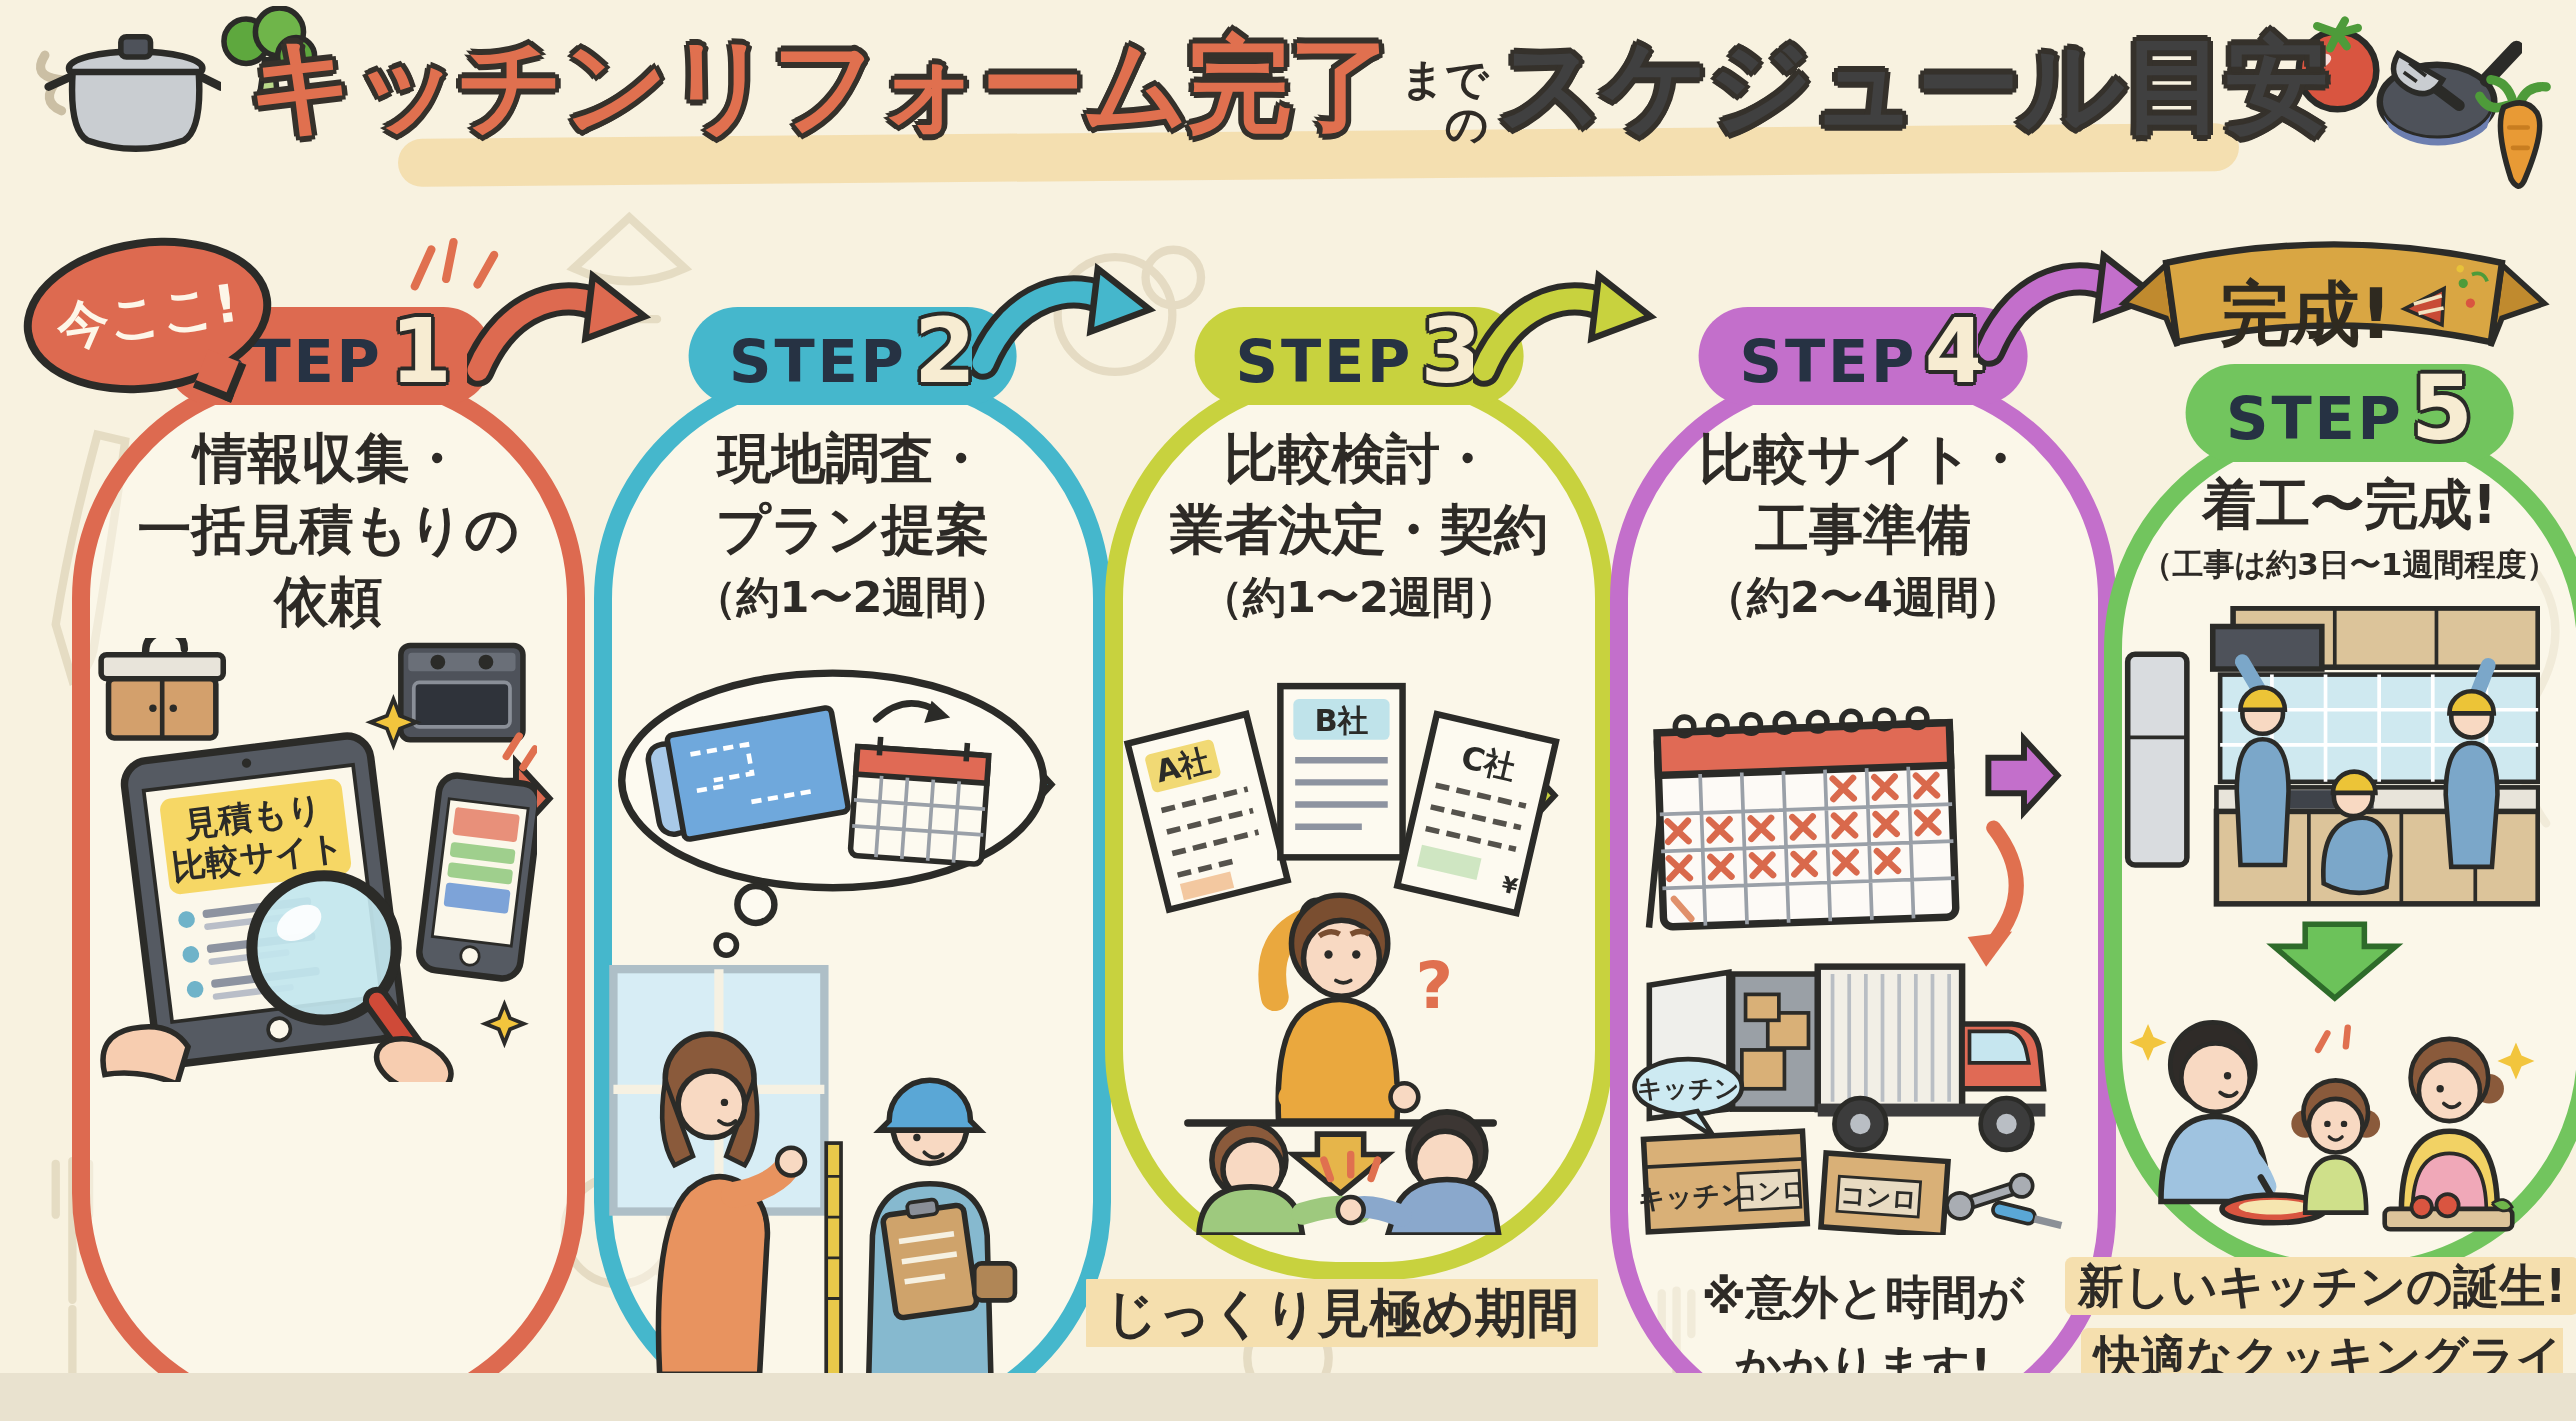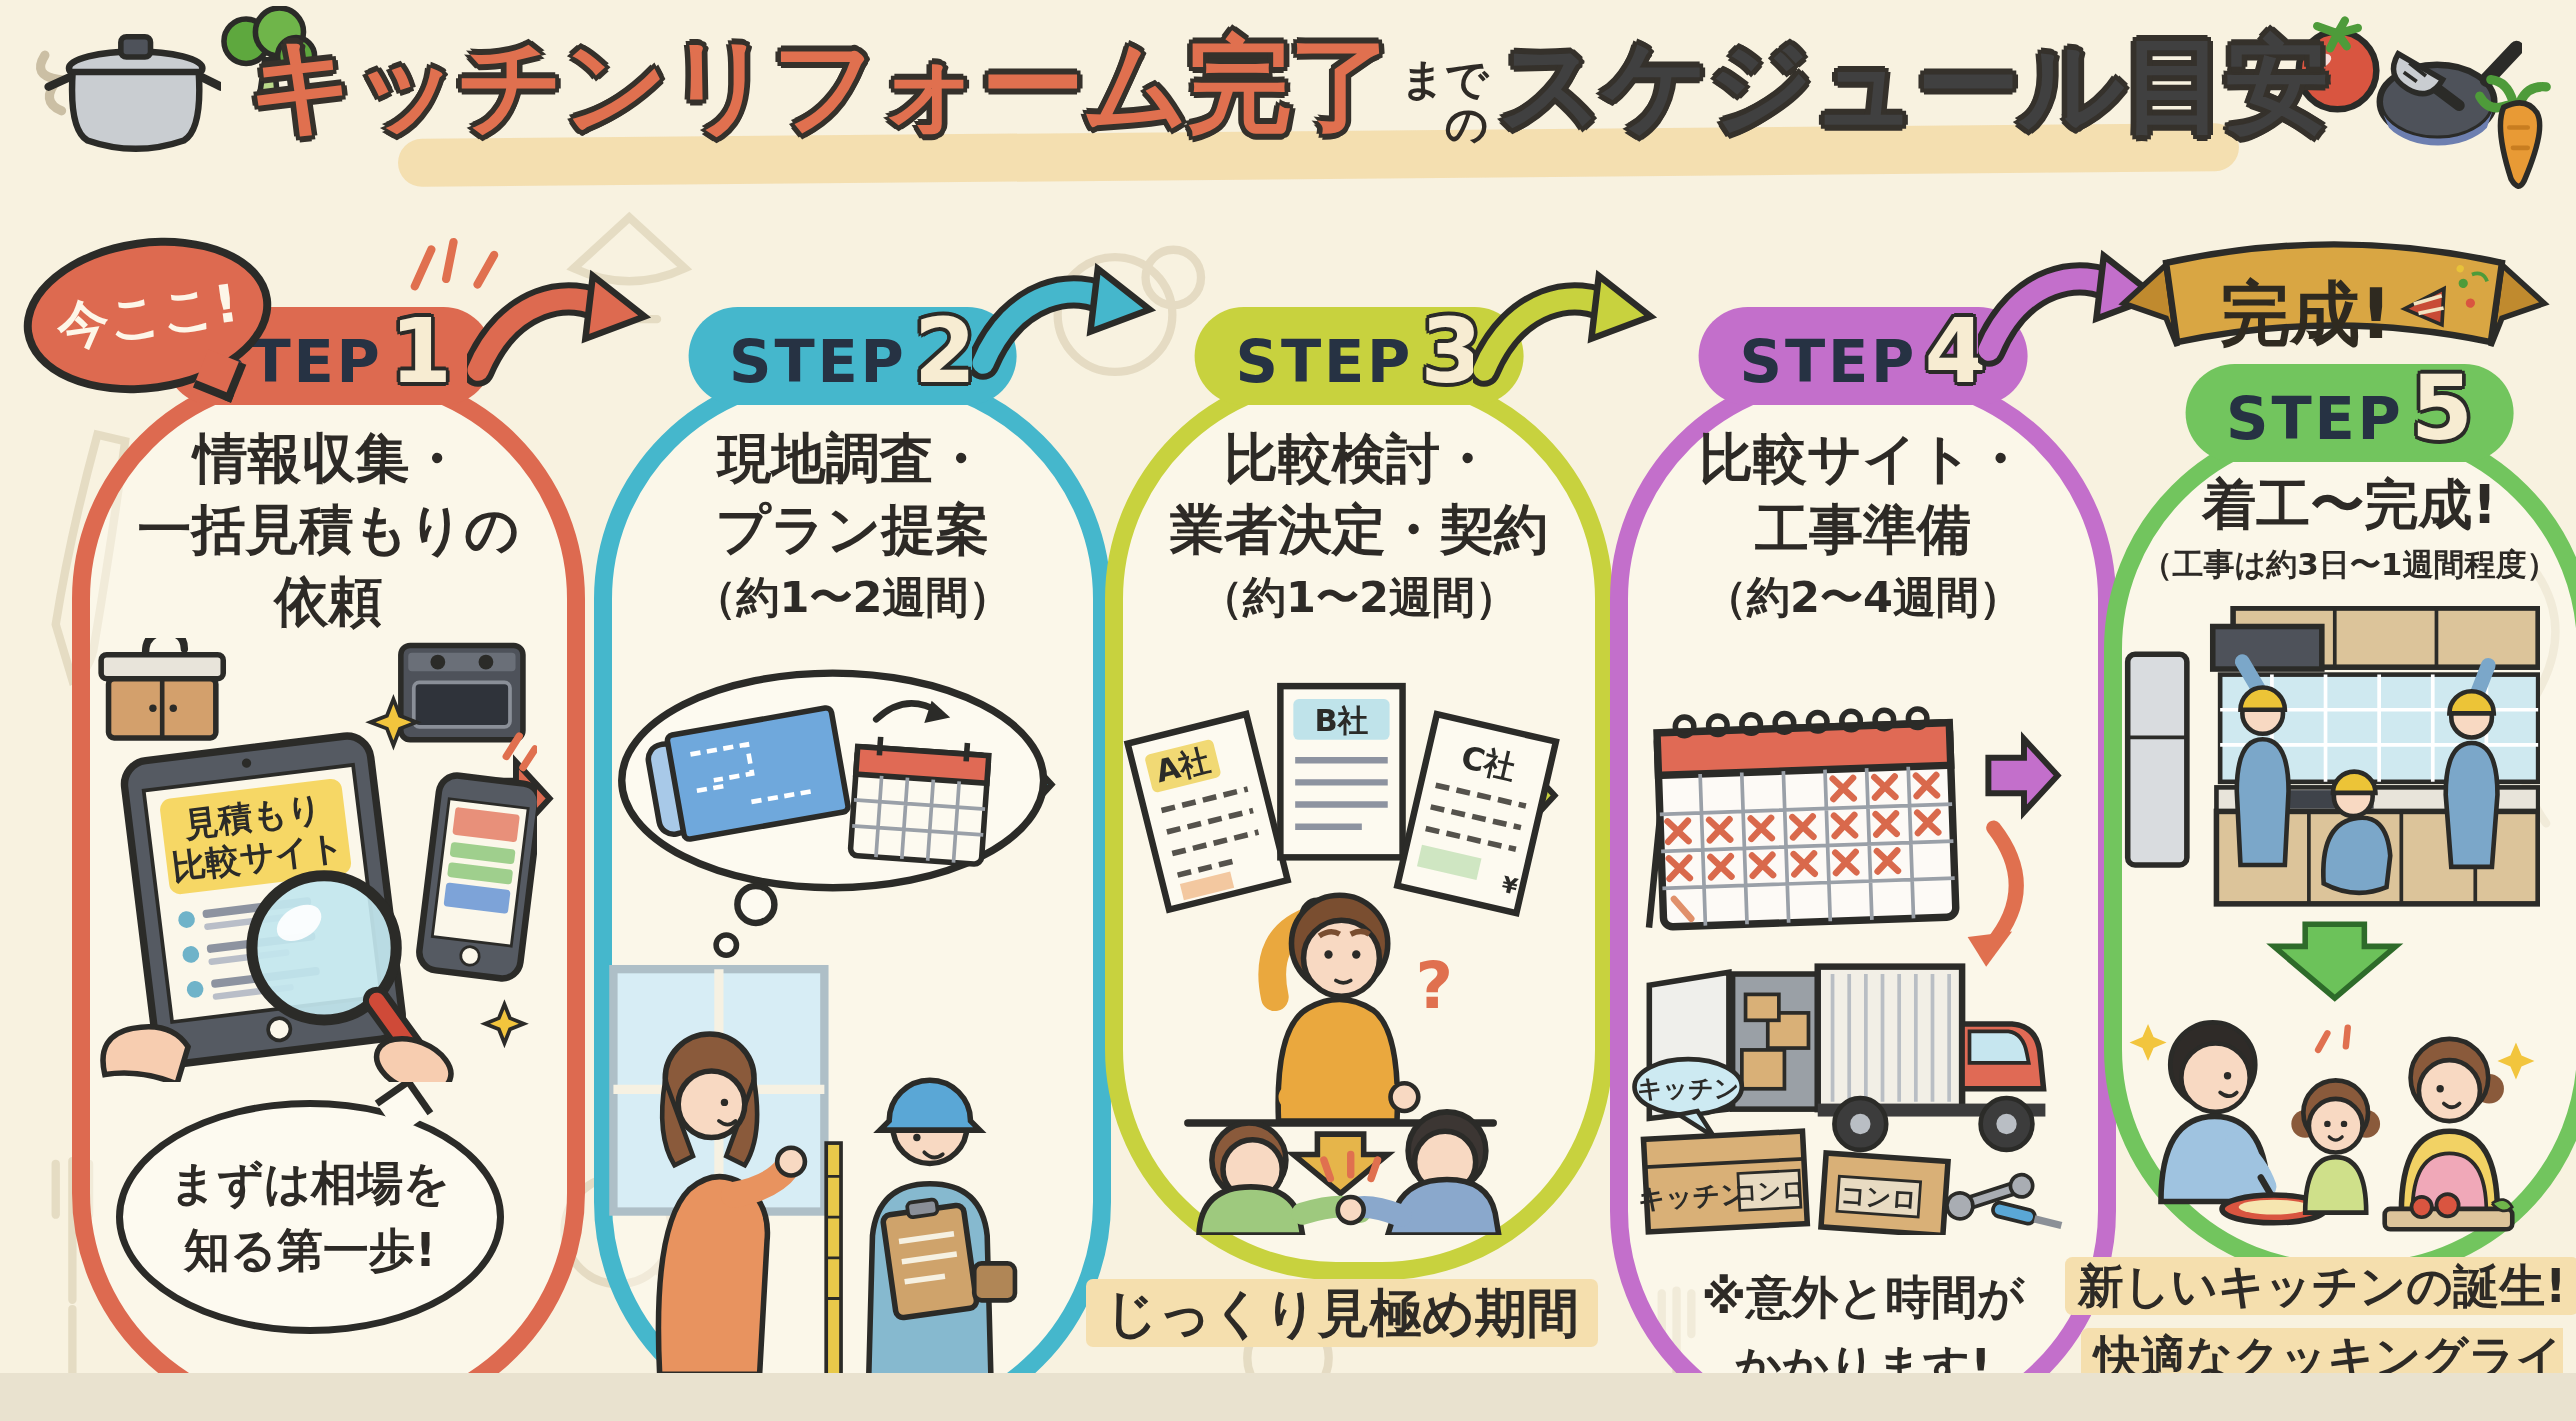--- a/index.html
+++ b/index.html
@@ -47,21 +47,21 @@
   
   .bubble1{position:absolute;left:26px;top:714px;width:374px;height:220px;background:#fdfaf0;
       border:7.4px solid #2b2b28;border-radius:50%;display:flex;flex-direction:column;
       justify-content:center;align-items:center;font-size:46px;font-weight:800;line-height:1.45;}
   .bubble1::before{content:"";position:absolute;top:-22px;right:72px;width:35px;height:35px;
       background:#fdfaf0;border-left:7.4px solid #2b2b28;border-top:7.4px solid #2b2b28;
       transform:rotate(55deg);}
   .note4{position:absolute;left:0;right:0;bottom:23px;text-align:center;
       font-size:46px;font-weight:700;line-height:1.5;}
   .footer3{position:absolute;left:1083px;top:1279px;width:518px;text-align:center;z-index:2;}
-  .footer3 span{background:#f5dfae;padding:3.7px 18.5px;font-size:52px;font-weight:800;border-radius:7px;}
+  .footer3 span{background:#f5dfae;padding:3.7px 18.5px;font-size:52px;font-weight:800;border-radius:1px;}
   .footer5{position:absolute;left:2063px;top:1251px;width:518px;text-align:center;z-index:2;line-height:1.55;}
   .footer5 span{background:#f5dfae;padding:1.9px 13px;font-size:46px;font-weight:800;border-radius:7.4px;}
 
   
   .now-badge{position:absolute;left:23px;top:239px;width:233px;height:137px;background:#dd6a50;
       border:8.3px solid #2b2b28;border-radius:50%;transform:rotate(-8deg);z-index:3;
       display:flex;align-items:center;justify-content:center;font-size:52px;font-weight:800;color:#fdf6e8;}
   .now-badge::after{content:"";position:absolute;bottom:-22px;right:33px;width:33px;height:33px;
       background:#dd6a50;border-right:8.3px solid #2b2b28;border-bottom:8.3px solid #2b2b28;
       transform:rotate(30deg);}
@@ -150,24 +150,20 @@
 
   <div class="capsule cap1">
     <div class="step-pill p1">
       <span class="lbl">STEP</span>
       <span class="num">1</span>
     </div>
     <div class="cap-title">
       <span style="display:block">情報収集・</span>
       <span style="display:block">一括見積もりの</span>
       <span style="display:block">依頼</span>
-    </div>
-    <div class="bubble1">
-      <span>まずは相場を</span>
-      <span>知る第一歩!</span>
     </div>
   </div>
 
   <div class="capsule cap2">
     <div class="step-pill p2">
       <span class="lbl">STEP</span>
       <span class="num">2</span>
     </div>
     <div class="cap-title">
       <span style="display:block">現地調査・</span>

